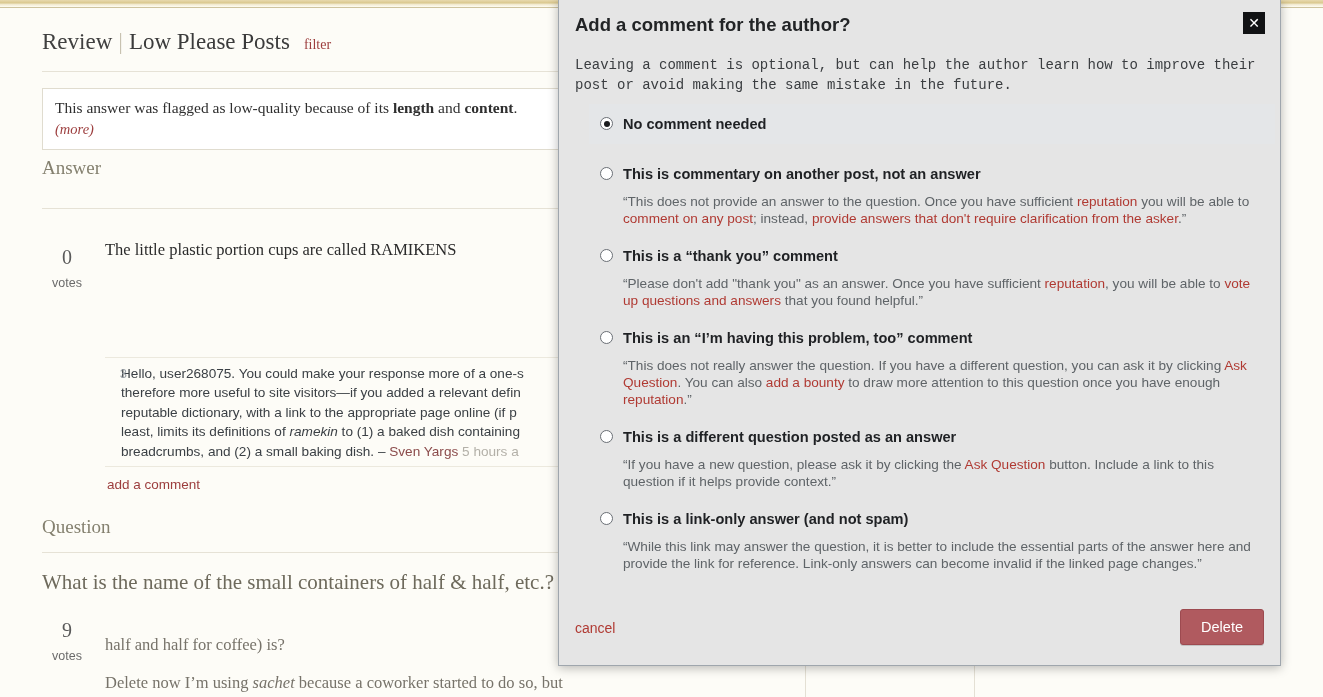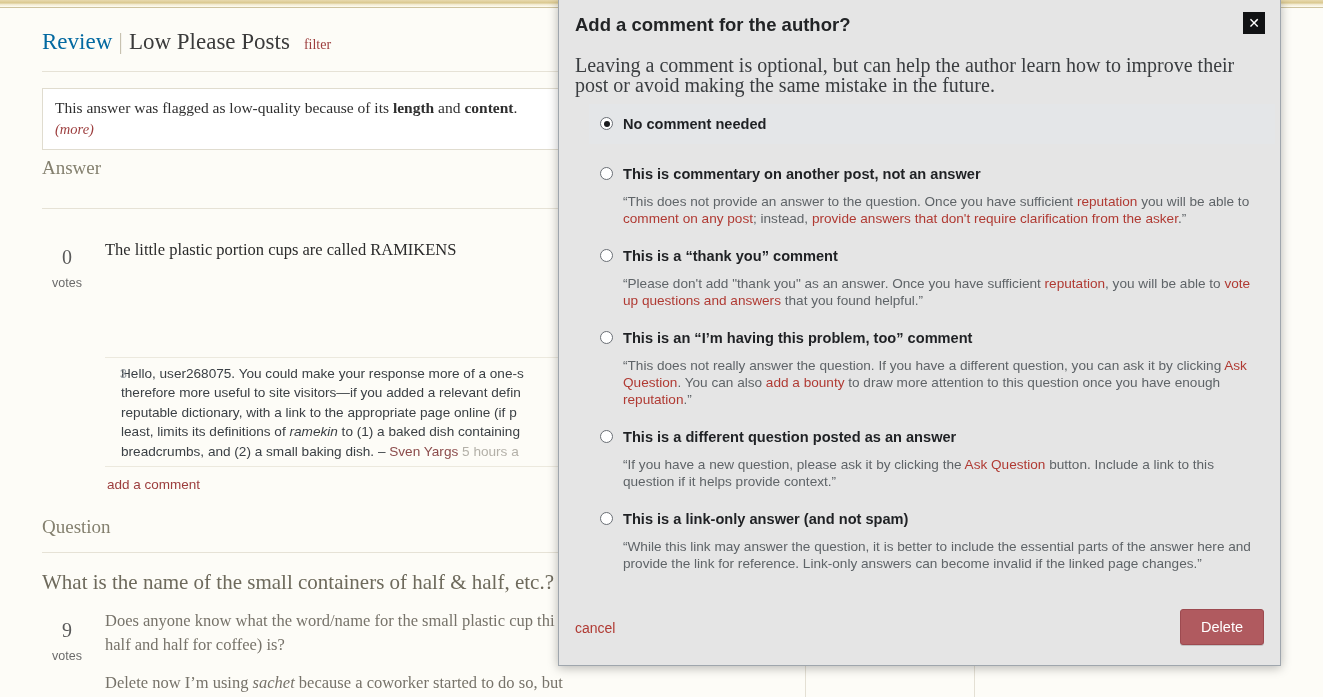--- a/index.html
+++ b/index.html
@@ -34,21 +34,21 @@
   .vline {
     position:absolute; left:805px; top:0; width:1px; height:688px;
     background:#e4e0d4;
   }
 
   .review-head {
     position:absolute; left:42px; top:20px;
     font-family:"Liberation Serif", serif; font-size:23px; color:#4a4a4a;
     white-space:nowrap;
   }
-  .review-head .rv { color:#0369a1; }
+  .review-head .rv { color:#404040; }
   .review-head .sep { color:#c8c2b0; padding:0 6px; font-weight:300; }
   .review-head .lq { color:#3b3b3b; }
   .review-head .filter {
     color:#9c3d3d; font-size:14px; margin-left:14px;
     font-family:Liberation Serif, serif;
   }
   .hrule {
     position:absolute; left:42px; width:1240px; height:1px; background:#e6e2d6;
   }
 
@@ -148,22 +148,22 @@
     font-family:"Liberation Sans", sans-serif;
   }
   .close-btn {
     position:absolute; right:15px; top:12px;
     width:22px; height:22px; background:#111214;
     color:#ffffff; font-size:14px; line-height:22px; text-align:center;
     cursor:pointer; font-family:"Liberation Sans", sans-serif;
   }
   .modal-sub {
     position:absolute; left:16px; top:56px; width:690px;
-    font-size:20px; color:#3a3d40; line-height:19.5px;
-    font-family:Liberation Serif, serif;
+    font-size:14px; color:#3a3d40; line-height:19.5px;
+    font-family:Liberation Mono, monospace;
   }
 
   .options { position:absolute; left:30px; top:104px; width:686px; }
   .opt { position:relative; padding:0 0 0 0; }
   .opt.selected { background:#e4e6e8; }
   .opt-row { position:relative; padding:9px 8px 9px 34px; }
   .opt.selected .opt-row { padding-top:11px; padding-bottom:11px; }
   .radio {
     position:absolute; left:11px; top:50%; margin-top:-7px;
     width:13px; height:13px; border:1px solid #6a6f75; border-radius:50%;
@@ -242,21 +242,21 @@
     <div class="hrule" style="top:543px;"></div>
 
     <div class="q-title">What is the name of the small containers of half &amp; half, etc.?</div>
 
     <div class="votecell" style="left:40px; top:611px;">
       <span class="num">9</span>
       <span class="lbl">votes</span>
     </div>
 
     <div class="q-body">
-      <p><span>Does anyone know what the word/name for the small plastic cup thi</span><br><span>half and half for coffee) is?</span></p>
+      <p><br><span>half and half for coffee) is?</span></p>
       <p><span>Delete now I’m using </span><i>sachet</i><span> because a coworker started to do so, but </span><br><span>called that (looked it up and apparently it's legit).</span></p>
     </div>
   </div>
 
   <div class="vline"></div>
 
   <div id="side-col">
     <div class="stats-hline"></div>
     <div class="stats-vline2"></div>
     <div class="stats">

